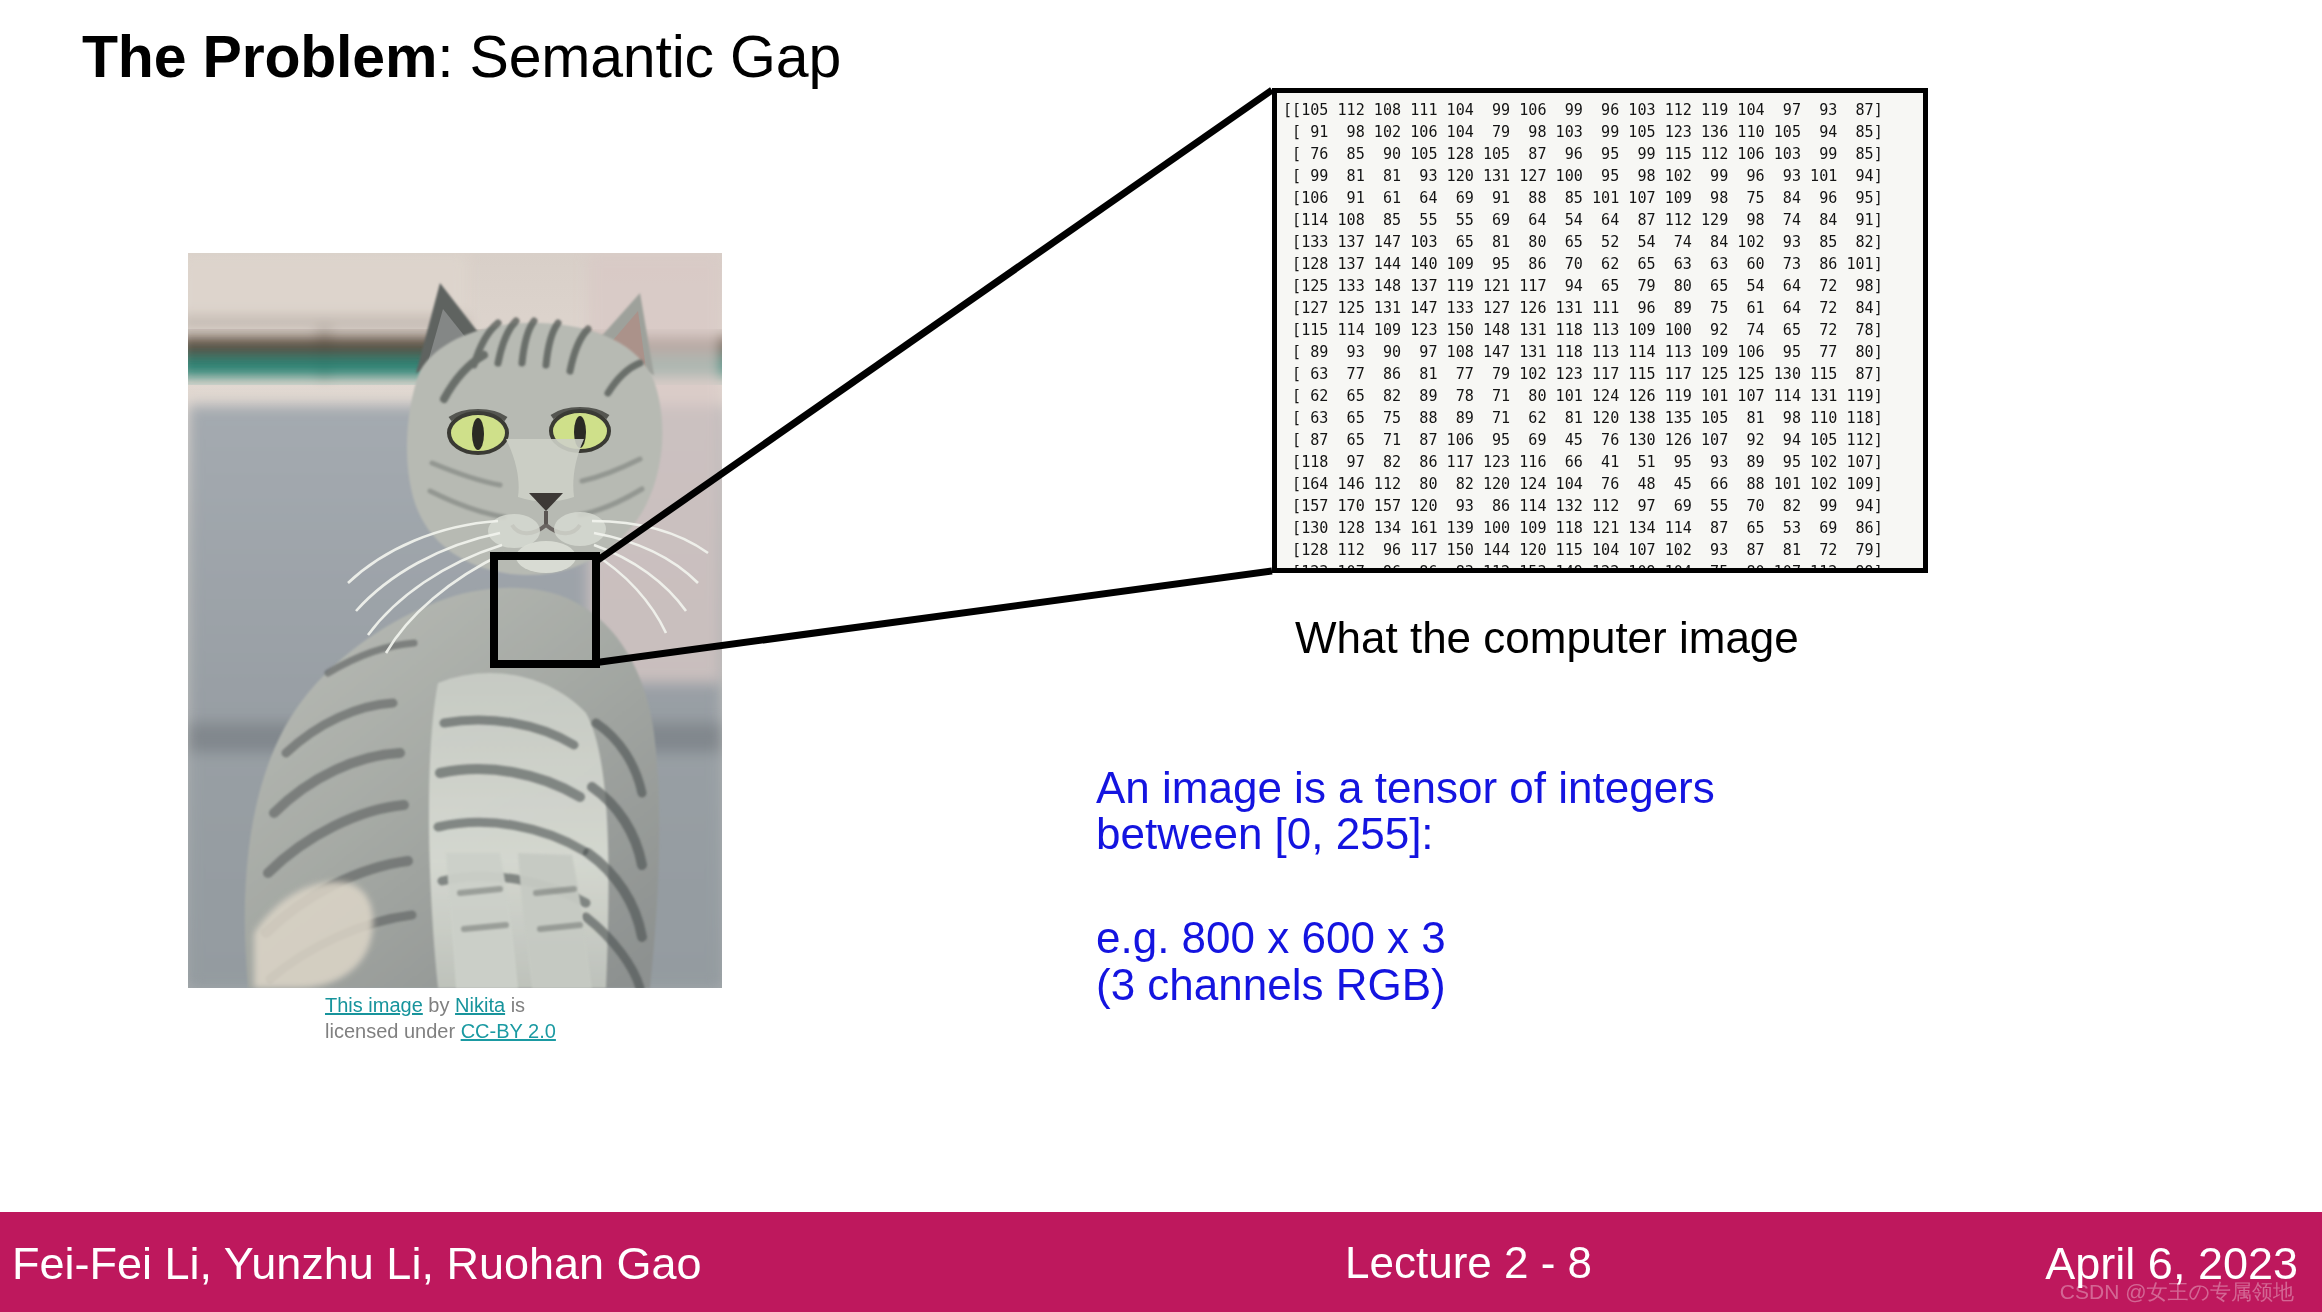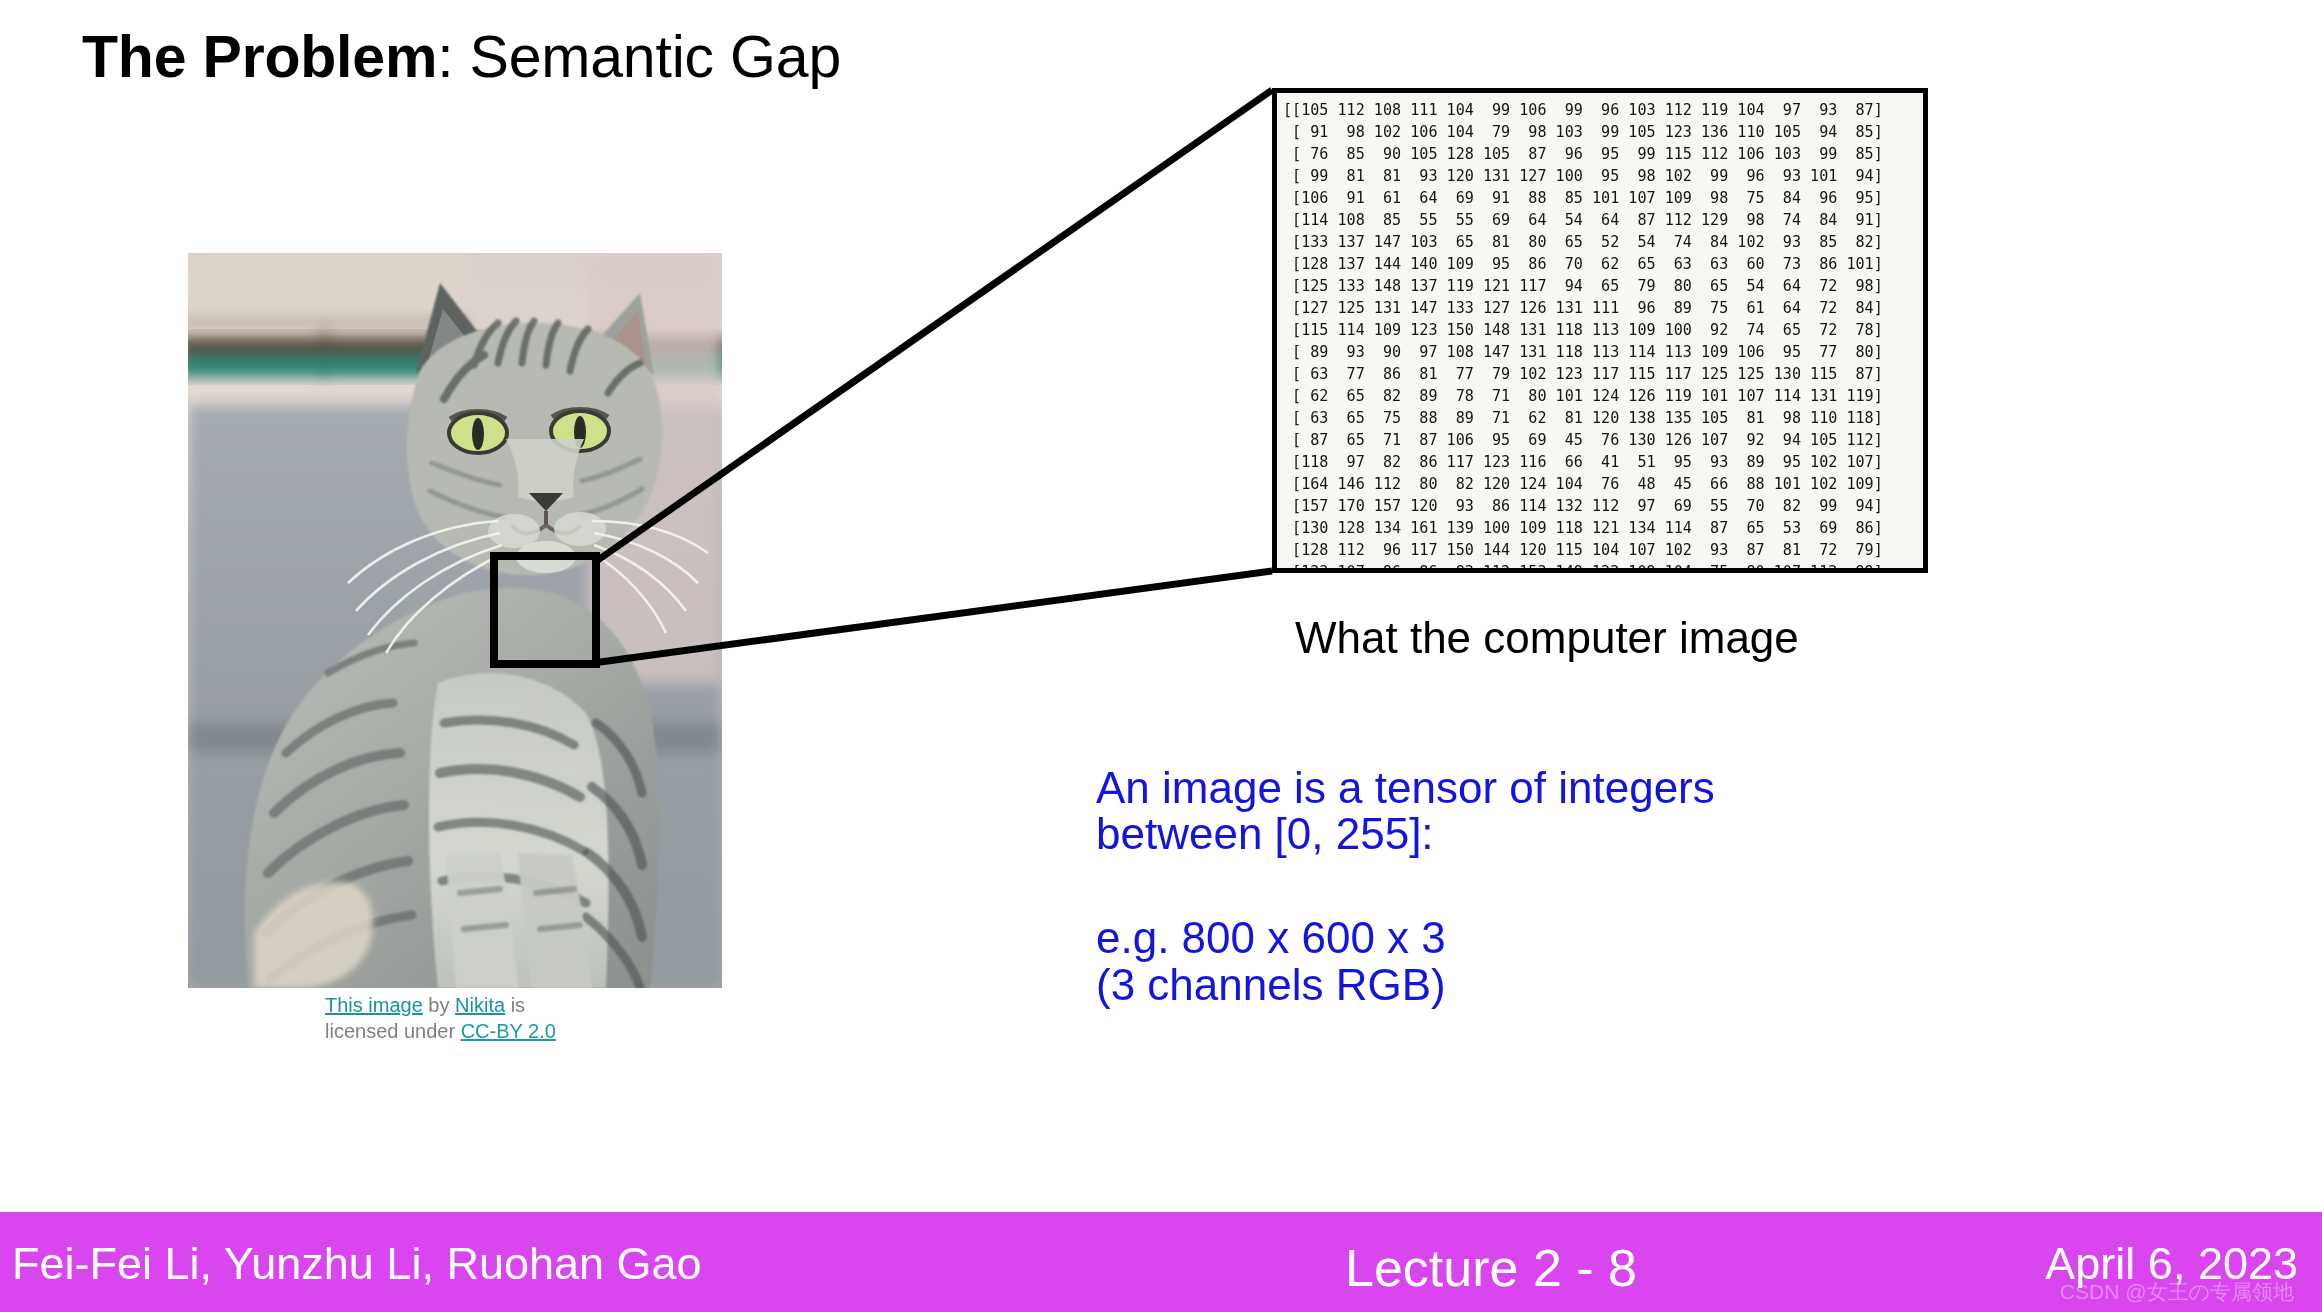--- a/index.html
+++ b/index.html
@@ -123,35 +123,35 @@
   #tensor-note .para { margin: 0; }
   #tensor-note .gap { height: 58px; }
 
   
   #footer-bar {
     position: absolute;
     left: 0;
     bottom: 0;
     width: 2322px;
     height: 100px;
-    background: #d946ef;
+    background: #be185d;
   }
   #footer-authors {
     position: absolute;
     left: 12px;
     top: 26px;
     font-size: 45px;
     color: #ffffff;
     white-space: nowrap;
   }
   #footer-lecture {
     position: absolute;
     left: 1345px;
     top: 26px;
-    font-size: 52px;
+    font-size: 44px;
     color: #ffffff;
     white-space: nowrap;
   }
   #footer-date {
     position: absolute;
     right: 24px;
     top: 26px;
     font-size: 45px;
     color: #ffffff;
     white-space: nowrap;

